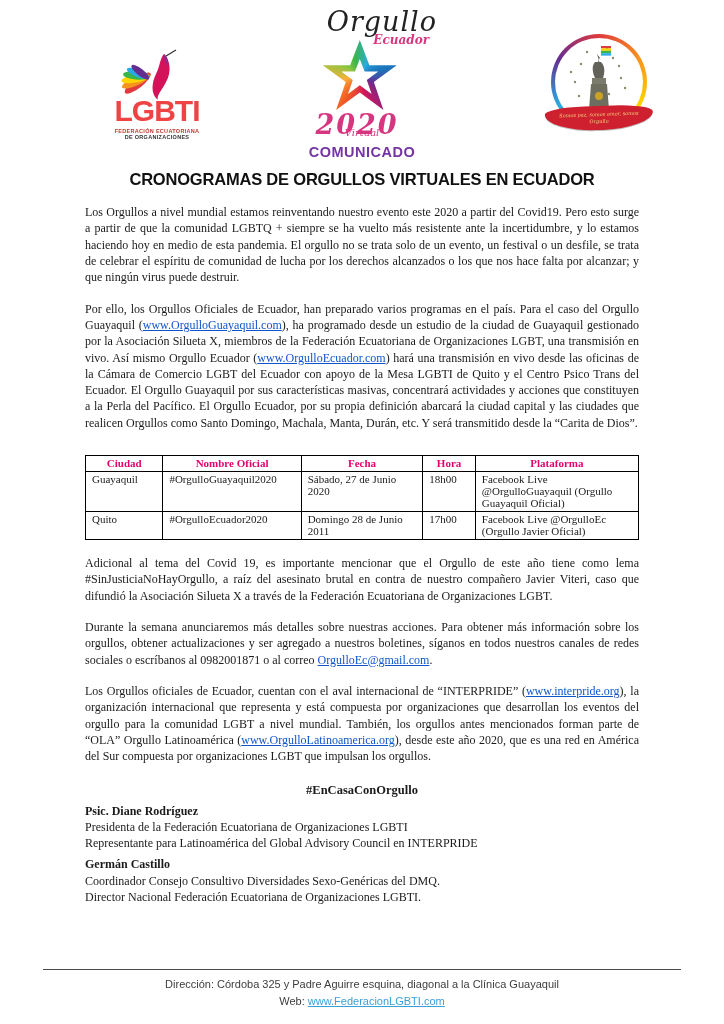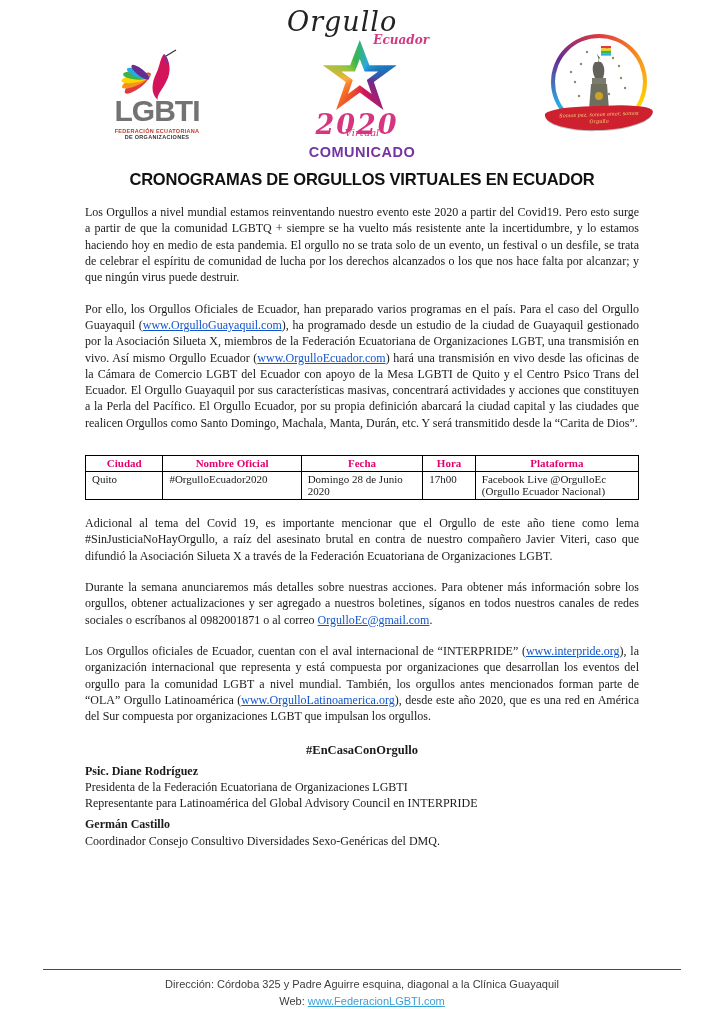--- a/index.html
+++ b/index.html
@@ -7,24 +7,24 @@
   .page {
     width:724px; height:1024px; margin:0 auto; background:#ffffff;
     font-family:"Liberation Serif", serif; color:#1a1a1a;
     display:flex; flex-direction:column; overflow:hidden;
     padding:8px 85px 0 85px; position:relative;
   }
   
   .logos { position:relative; height:152px; flex:0 0 auto; }
   .logo-left { position:absolute; left:12px; top:38px; width:120px; text-align:center; }
   .logo-left svg { display:block; margin:0 auto -6px auto; }
-  .lgbti-acronym { font-family:"Liberation Sans",sans-serif; font-weight:700; font-size:30px; letter-spacing:-1px; color:#737373; line-height:1; }
+  .lgbti-acronym { font-family:"Liberation Sans",sans-serif; font-weight:700; font-size:30px; letter-spacing:-1px; color:#ef4444; line-height:1; }
   .lgbti-sub1 { font-family:"Liberation Sans",sans-serif; font-size:5.5px; font-weight:700; color:#c0392b; letter-spacing:.3px; margin-top:2px;}
   .lgbti-sub2 { font-family:"Liberation Sans",sans-serif; font-size:5.5px; font-weight:700; color:#333; letter-spacing:.3px;}
-  .logo-center { position:absolute; left:50%; transform:translateX(-50%); top:0; width:150px; height:122px; text-align:left; }
+  .logo-center { position:absolute; left:50%; transform:translateX(-50%); top:0; width:150px; height:122px; text-align:right; }
   .orgullo-word { font-family:"DejaVu Serif",serif; font-style:italic; font-size:27px; color:#222; line-height:1; letter-spacing:1px;}
   .ecuador-word { font-family:"DejaVu Serif",serif; font-style:italic; font-weight:700; font-size:12px; color:#d6367f; position:absolute; right:8px; top:25px;}
   .star-wrap { position:absolute; left:50%; top:32px; transform:translateX(-53%); width:74px; height:70px;}
   .star-outer { position:absolute; inset:0;
     background:conic-gradient(from -15deg, #3bb54a, #29abe2, #1b75bc, #662d91, #d4145a, #f15a24, #fbb03b, #8cc63f, #3bb54a);
     clip-path:polygon(50% 0%, 63% 36%, 100% 36%, 69% 60%, 82% 100%, 50% 75%, 18% 100%, 31% 60%, 0% 36%, 37% 36%);
   }
   .star-inner { position:absolute; left:25%; top:27%; width:50%; height:50%; background:#fff;
     clip-path:polygon(50% 0%, 63% 36%, 100% 36%, 69% 60%, 82% 100%, 50% 75%, 18% 100%, 31% 60%, 0% 36%, 37% 36%);
   }
@@ -150,25 +150,32 @@
       <tr>
         <th class="c1">Ciudad</th>
         <th class="c2">Nombre Oficial</th>
         <th class="c3">Fecha</th>
         <th class="c4">Hora</th>
         <th class="c5">Plataforma</th>
       </tr>
     </thead>
     <tbody>
       <tr>
+        <td>Guayaquil</td>
+        <td>#OrgulloGuayaquil2020</td>
+        <td class="just">Sábado, 27 de Junio 2020</td>
+        <td>18h00</td>
+        <td class="just">Facebook Live @OrgulloGuayaquil (Orgullo Guayaquil Oficial)</td>
+      </tr>
+      <tr>
         <td>Quito</td>
         <td>#OrgulloEcuador2020</td>
-        <td class="just">Domingo 28 de Junio 2020</td>
+        <td class="just">Domingo 28 de Junio 2011</td>
         <td>17h00</td>
-        <td class="just">Facebook Live @OrgulloEc (Orgullo Ecuador Nacional)</td>
+        <td class="just">Facebook Live @OrgulloEc (Orgullo Javier Oficial)</td>
       </tr>
     </tbody>
   </table>
 
   <p class="body-p"><span>Adicional al tema del Covid 19, es importante mencionar que el Orgullo de este año tiene como lema #SinJusticiaNoHayOrgullo, a raíz del asesinato brutal en contra de nuestro compañero Javier Viteri, caso que difundió la Asociación Silueta X a través de la Federación Ecuatoriana de Organizaciones LGBT.</span></p>
 
   <p class="body-p"><span>Durante la semana anunciaremos más detalles sobre nuestras acciones. Para obtener más información sobre los orgullos, obtener actualizaciones y ser agregado a nuestros boletines, síganos en todos nuestros canales de redes sociales o escríbanos al 0982001871 o al correo </span><a href="#" class="doclink">OrgulloEc@gmail.com</a><span>.</span></p>
 
   <p class="body-p"><span>Los Orgullos oficiales de Ecuador, cuentan con el aval internacional de “INTERPRIDE” (</span><a href="#" class="doclink">www.interpride.org</a><span>), la organización internacional que representa y está compuesta por organizaciones que desarrollan los eventos del orgullo para la comunidad LGBT a nivel mundial. También, los orgullos antes mencionados forman parte de “OLA” Orgullo Latinoamérica (</span><a href="#" class="doclink">www.OrgulloLatinoamerica.org</a><span>), desde este año 2020, que es una red en América del Sur compuesta por organizaciones LGBT que impulsan los orgullos.</span></p>
 
@@ -177,20 +184,21 @@
   <div class="sig-block">
     <div class="sig-name">Psic. Diane Rodríguez</div>
     <div>Presidenta de la Federación Ecuatoriana de Organizaciones LGBTI</div>
     <div>Representante para Latinoamérica del Global Advisory Council en INTERPRIDE</div>
   </div>
 
 
   <div class="sig-block">
     <div class="sig-name">Germán Castillo</div>
     <div>Coordinador Consejo Consultivo Diversidades Sexo-Genéricas del DMQ.</div>
+    <div>Director Nacional Federación Ecuatoriana de Organizaciones LGBTI.</div>
   </div>
 
   <footer>
     <div class="footer-rule"></div>
     <div class="footer-line">Dirección: Córdoba 325 y Padre Aguirre esquina, diagonal a la Clínica Guayaquil</div>
     <div class="footer-line"><span>Web: </span><a href="#" class="doclink">www.FederacionLGBTI.com</a></div>
 
   </footer>
 
 </div>

